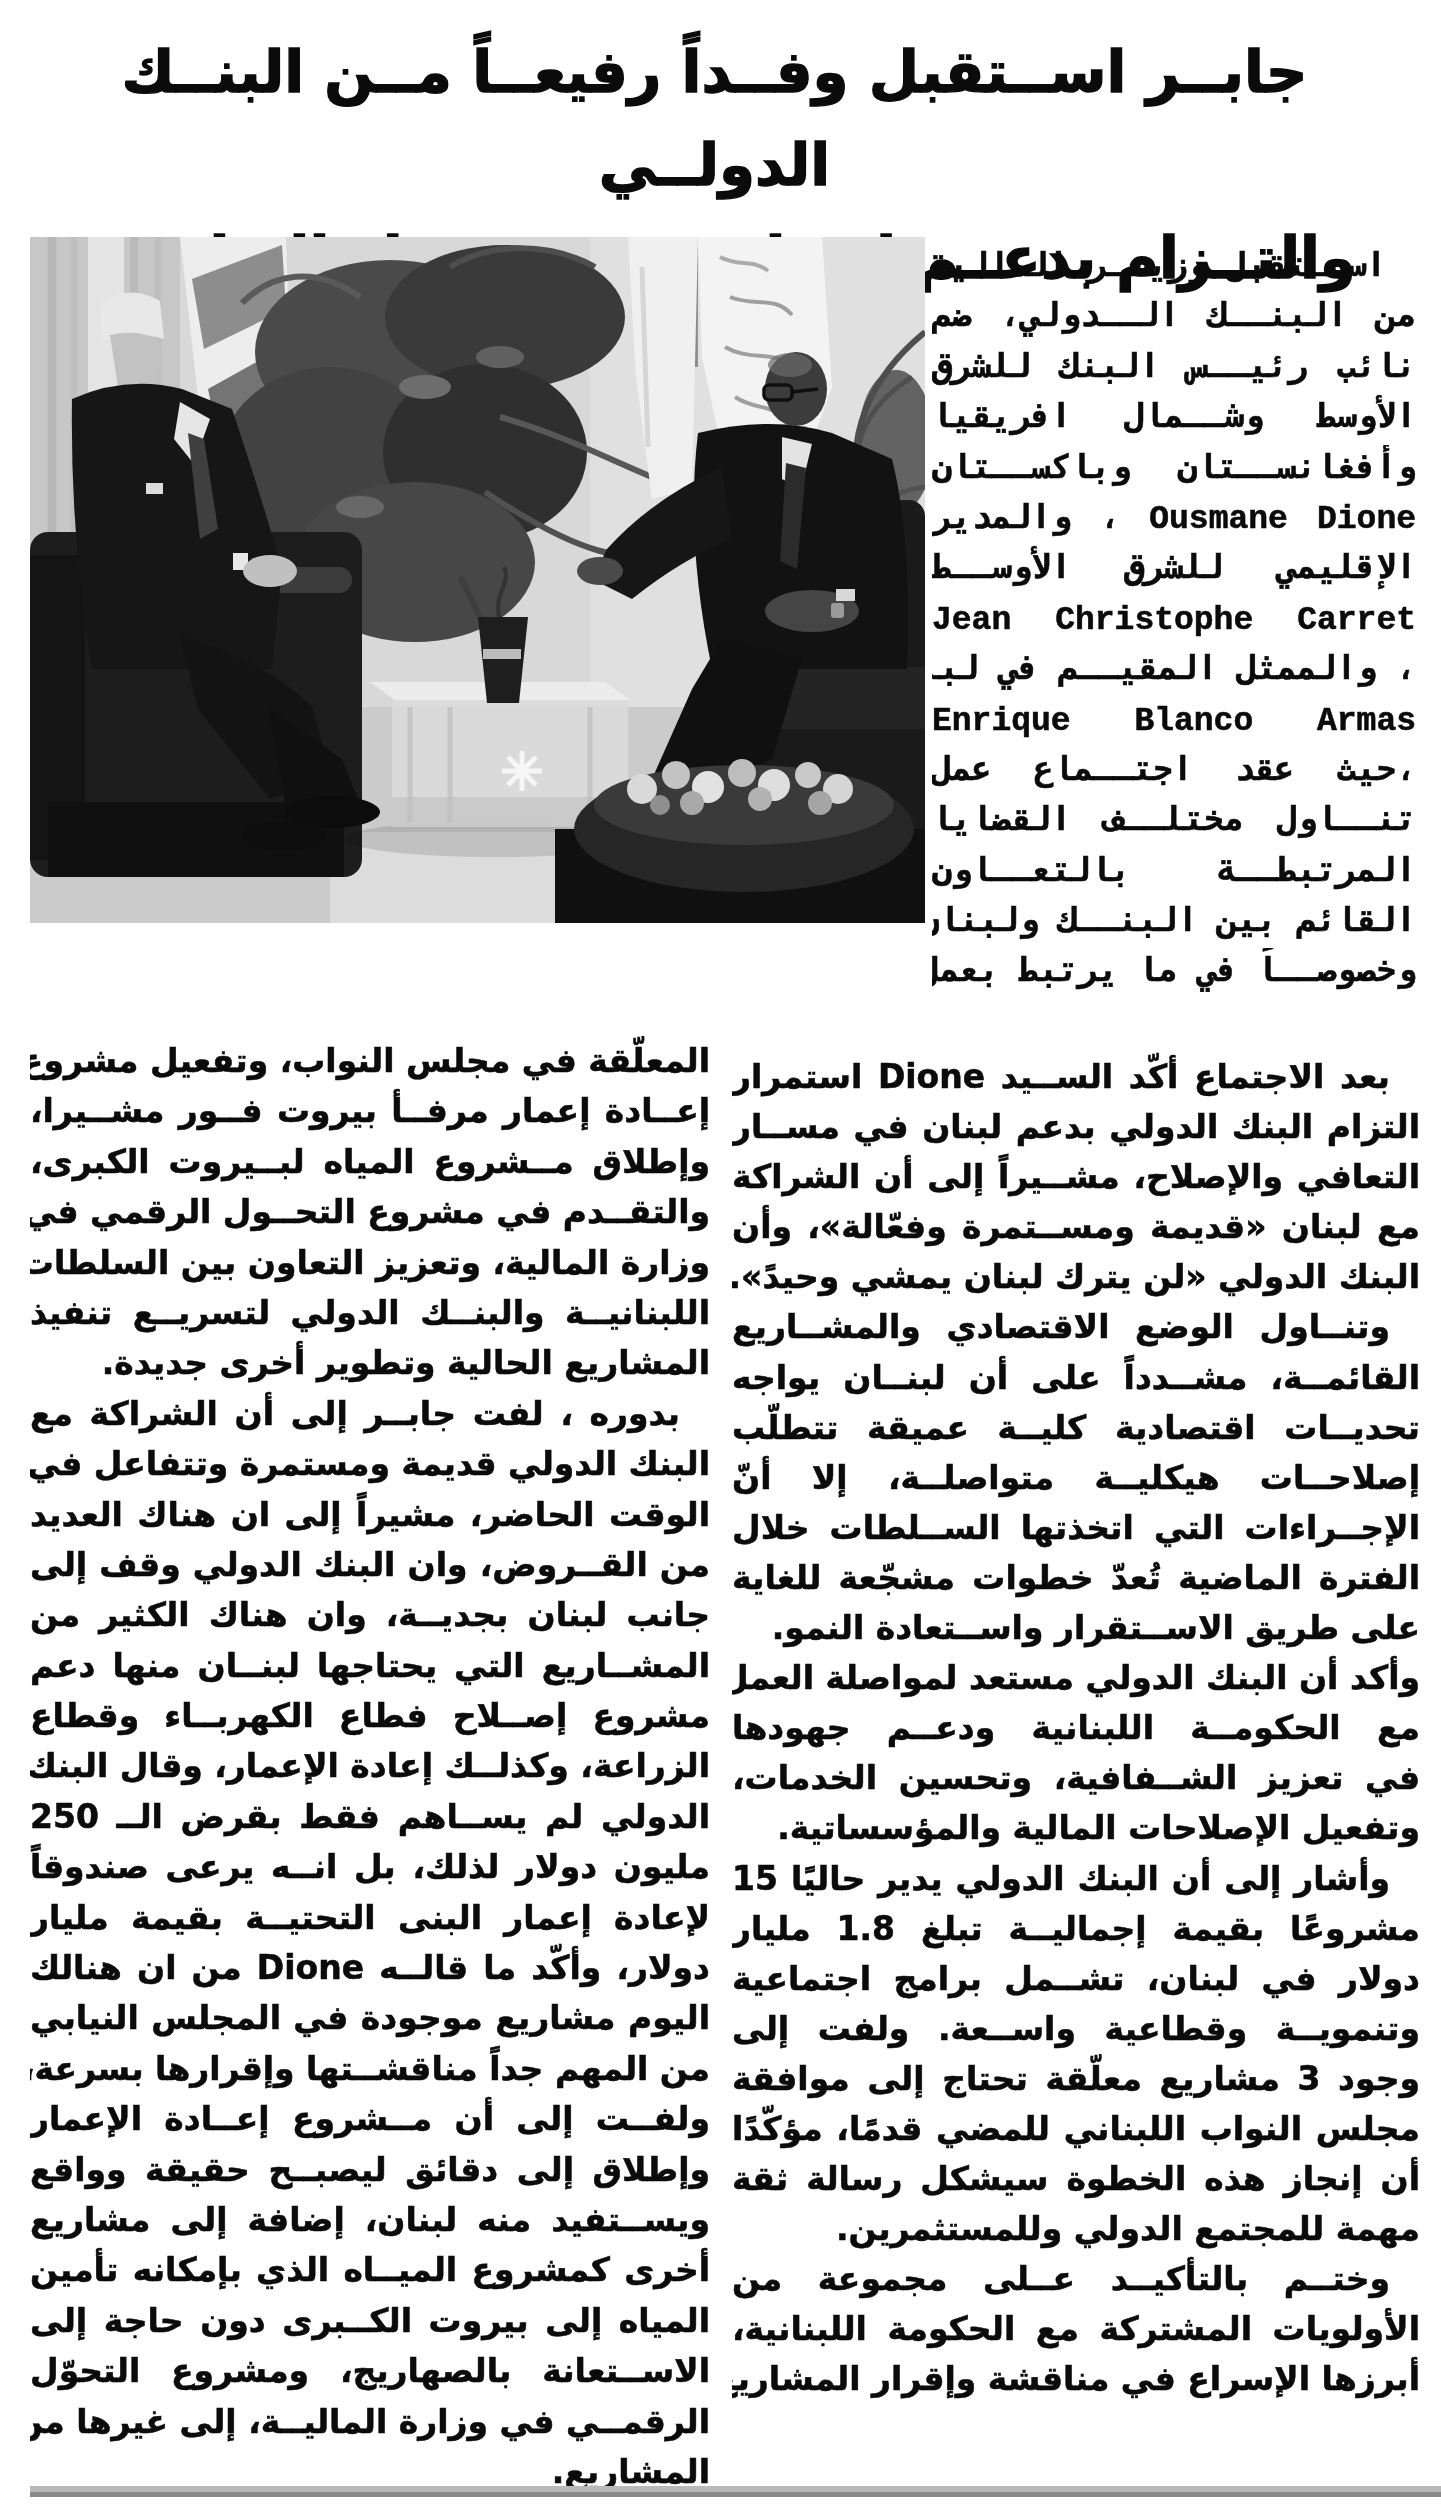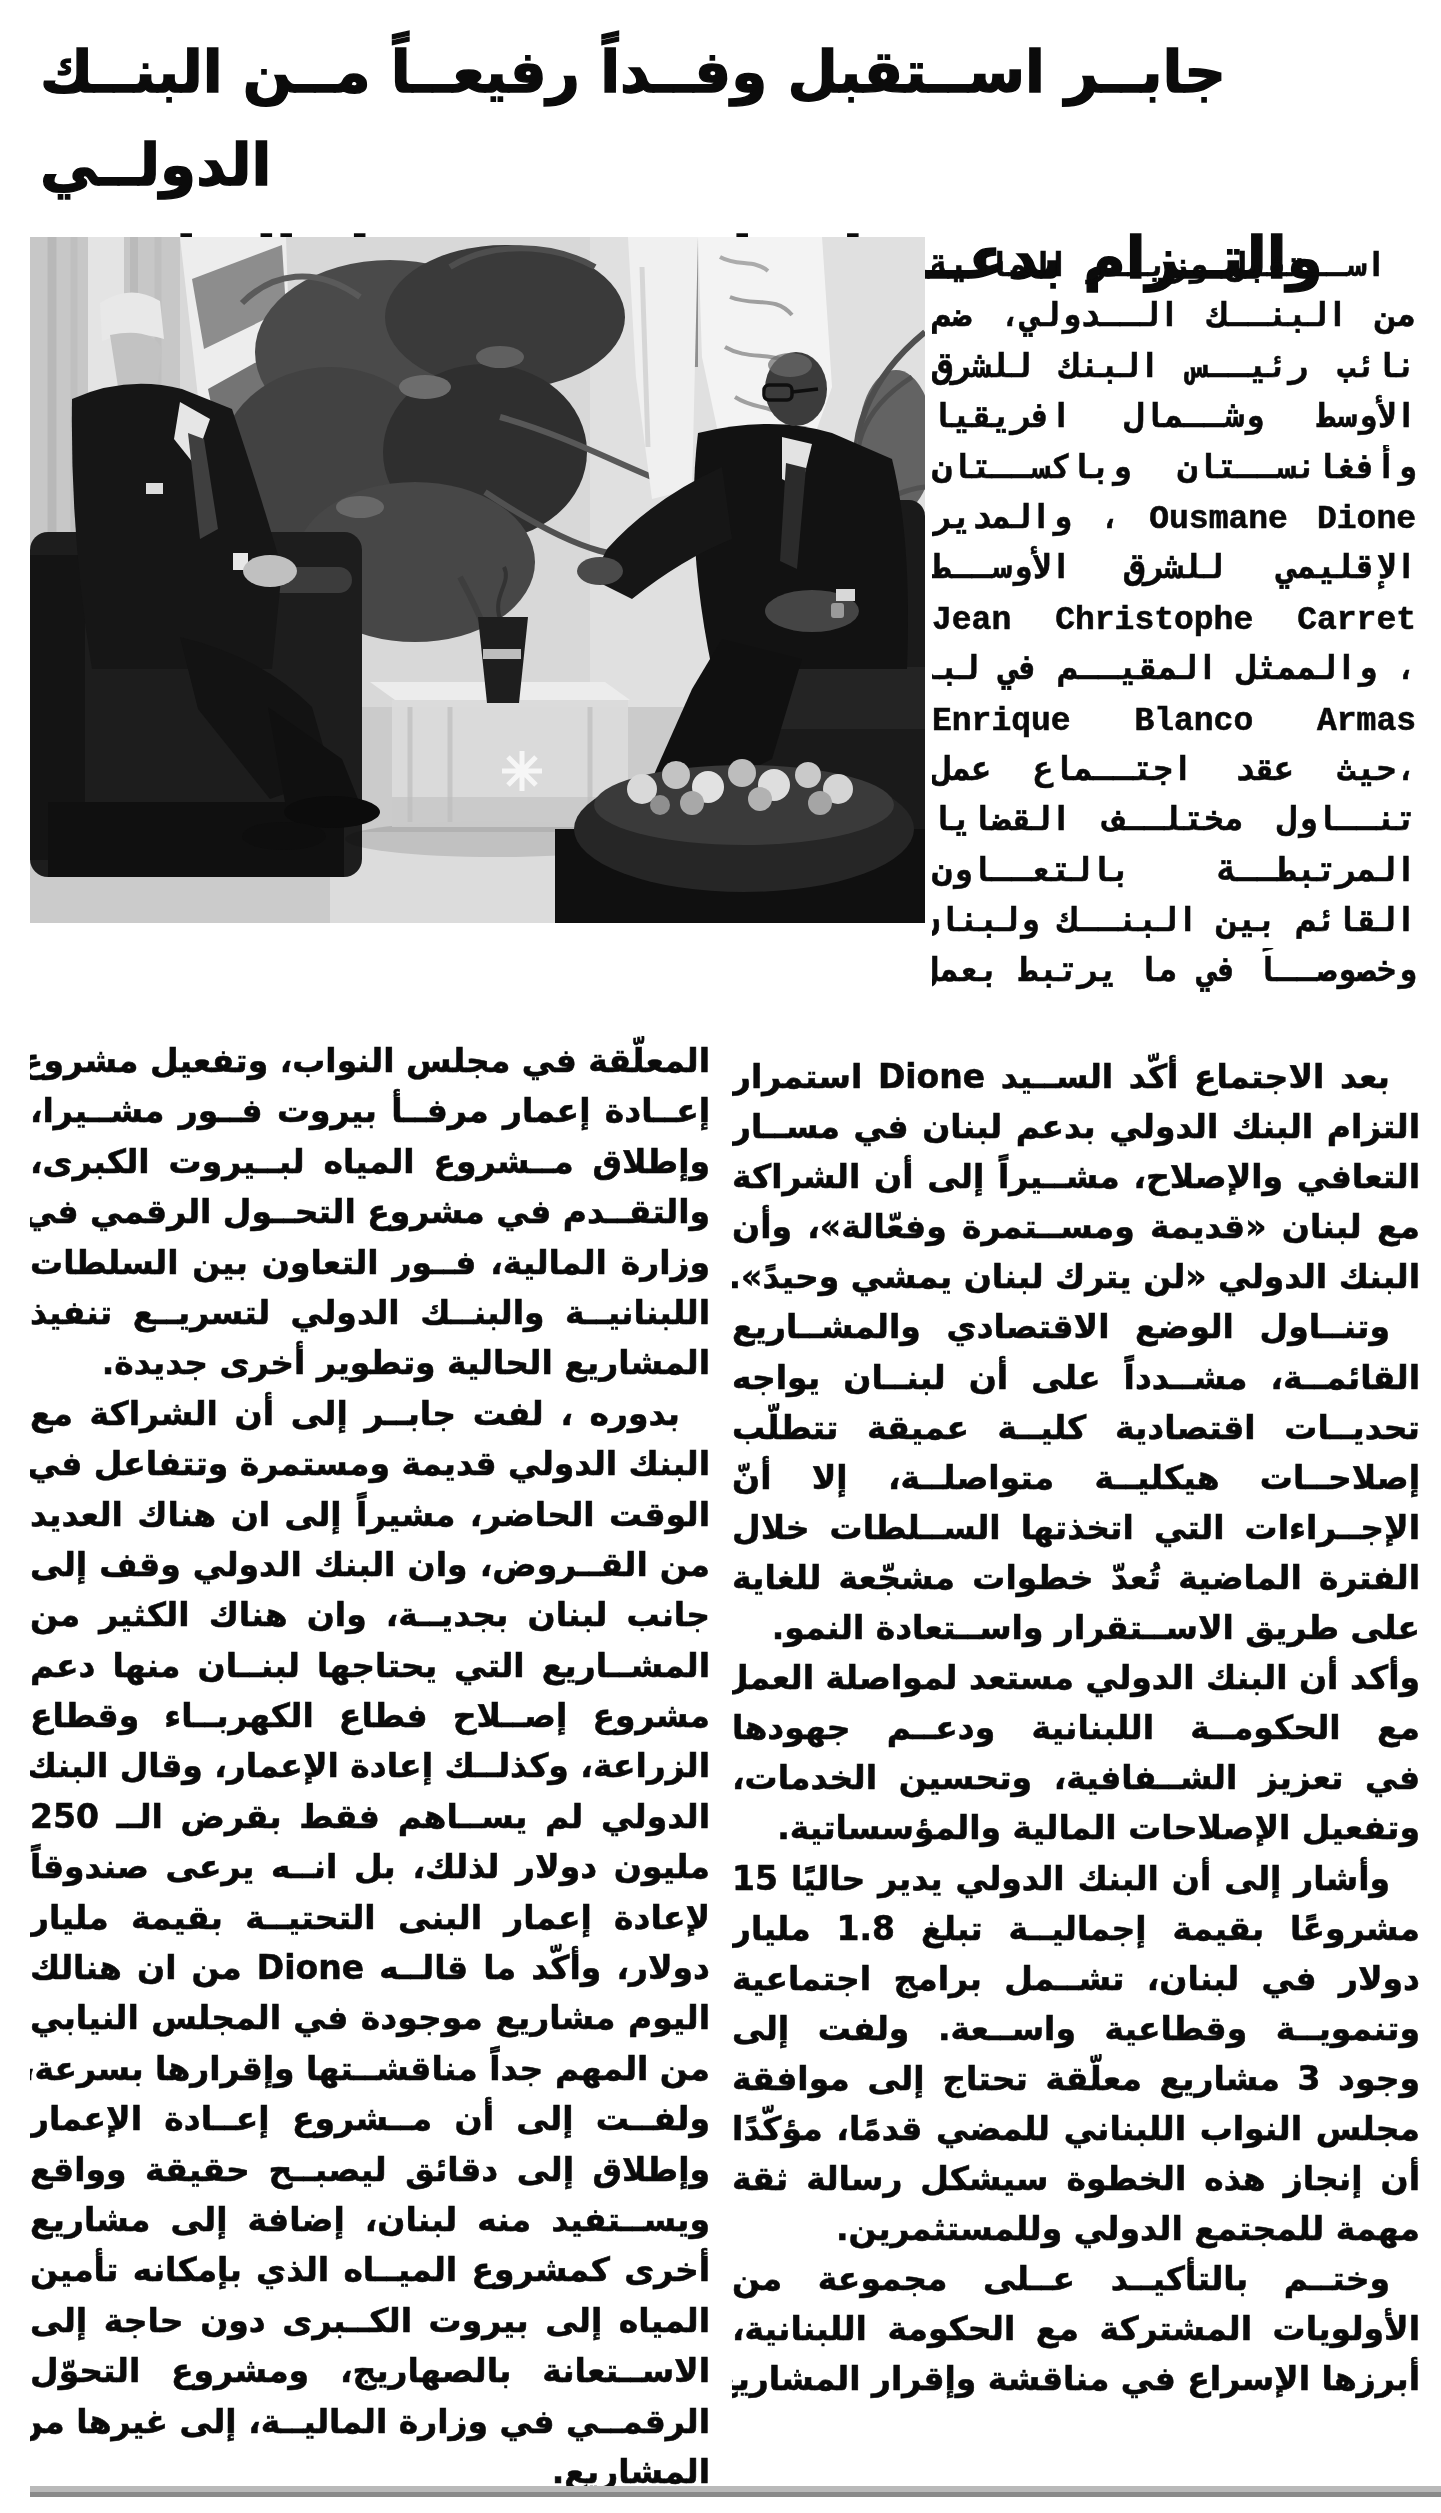--- a/index.html
+++ b/index.html
@@ -12,21 +12,21 @@
     position:relative;
     width:1441px;height:2513px;
     background:var(--page-bg,#fff);
     color:var(--ink,#0b0b0b);
     overflow:hidden;
     direction:rtl;
   }
   .headline{
     position:absolute;top:26px;left:40px;right:52px;
     margin:0;
-    text-align:left;
+    text-align:center;
     font-size:58px;
     line-height:93px;
     font-weight:bold;
     letter-spacing:-1px;
     -webkit-text-stroke:1.4px currentColor;
   }
   .photo-wrap{
     position:absolute;left:30px;top:237px;width:895px;height:686px;
     background:#d8d8d8;
   }
@@ -248,21 +248,21 @@
       <div class="line end">مهمة للمجتمع الدولي وللمستثمرين.</div>
       <div class="line indent">وختــم بالتأكيــد عــلى مجموعة من</div>
       <div class="line">الأولويات المشتركة مع الحكومة اللبنانية،</div>
       <div class="line">أبرزها الإسراع في مناقشة وإقرار المشاريع</div>
     </div>
   <div class="col col-left">
       <div class="line">المعلّقة في مجلس النواب، وتفعيل مشروع</div>
       <div class="line">إعــادة إعمار مرفــأ بيروت فــور مشــيرا،</div>
       <div class="line">وإطلاق مــشروع المياه لبــيروت الكبرى،</div>
       <div class="line">والتقــدم في مشروع التحــول الرقمي في</div>
-      <div class="line">وزارة المالية، فــور التعاون بين السلطات</div>
+      <div class="line">وزارة المالية، وتعزيز التعاون بين السلطات</div>
       <div class="line">اللبنانيــة والبنــك الدولي لتسريــع تنفيذ</div>
       <div class="line end">المشاريع الحالية وتطوير أخرى جديدة.</div>
       <div class="line indent">بدوره ، لفت جابــر إلى أن الشراكة مع</div>
       <div class="line">البنك الدولي قديمة ومستمرة وتتفاعل في</div>
       <div class="line">الوقت الحاضر، مشيراً إلى ان هناك العديد</div>
       <div class="line">من القــروض، وان البنك الدولي وقف إلى</div>
       <div class="line">جانب لبنان بجديــة، وان هناك الكثير من</div>
       <div class="line">المشــاريع التي يحتاجها لبنــان منها دعم</div>
       <div class="line">مشروع إصــلاح فطاع الكهربــاء وقطاع</div>
       <div class="line">الزراعة، وكذلــك إعادة الإعمار، وقال البنك</div>

